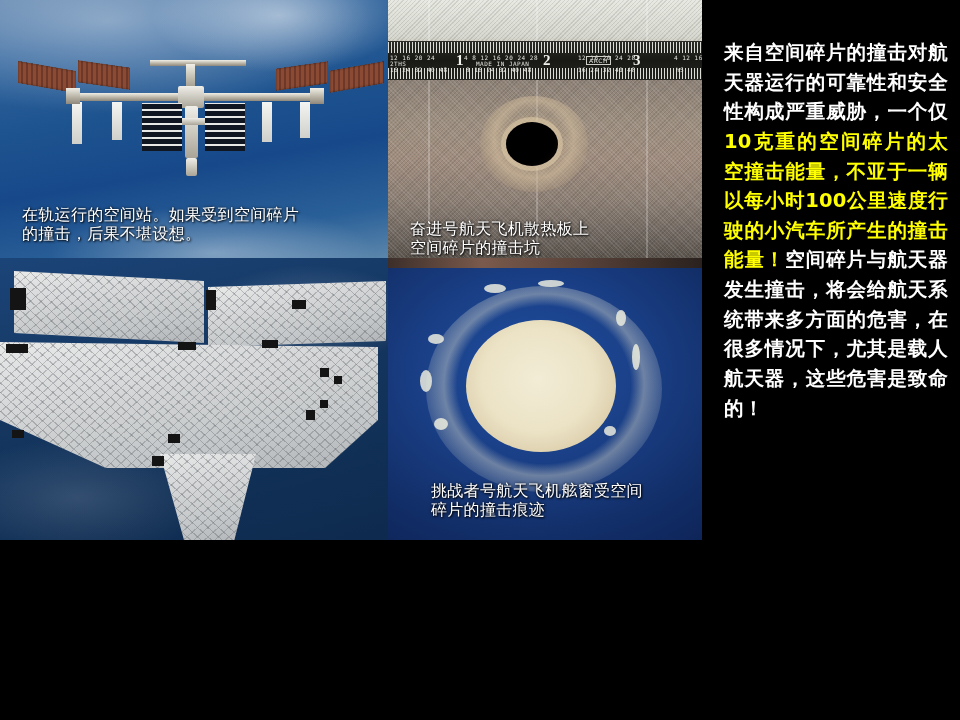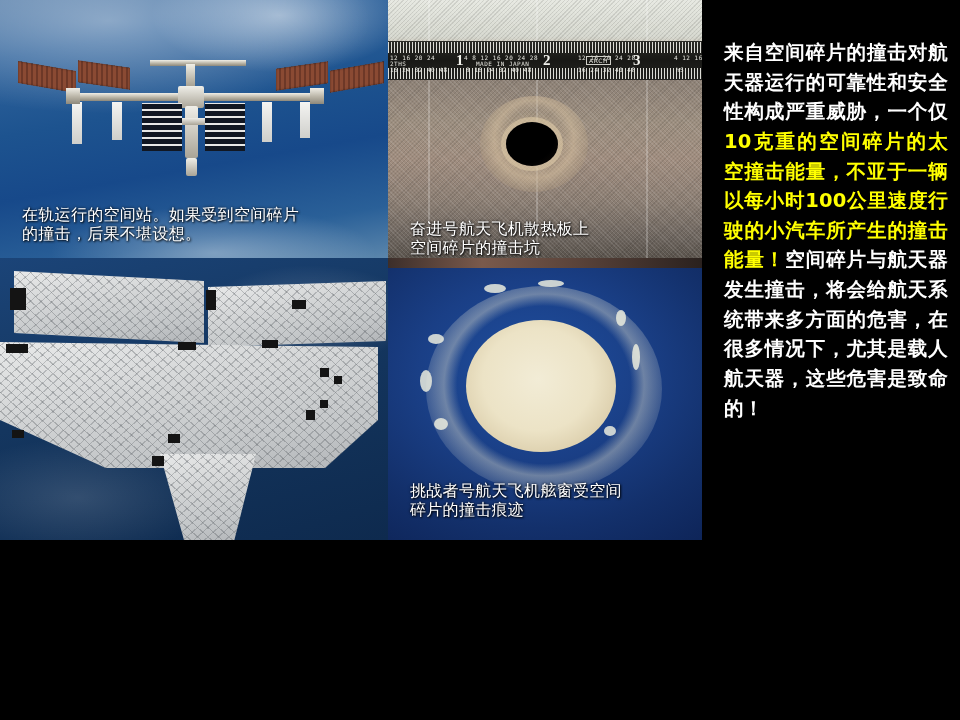--- a/index.html
+++ b/index.html
@@ -146,21 +146,21 @@
   .pit-core {
     position:absolute; left:78px; top:62px; width:150px; height:132px; border-radius:50%;
     background: radial-gradient(ellipse at 48% 45%, #f2ecd6 0%, #ece3c6 50%, #ddd0ae 74%, rgba(200,188,158,.45) 88%, rgba(150,150,140,0) 100%);
     filter: blur(0.4px);
   }
   .pit-halo {
     position:absolute; left:38px; top:28px; width:236px; height:206px; border-radius:50%;
     background: radial-gradient(ellipse at 50% 48%, rgba(0,0,0,0) 52%, rgba(226,224,206,.42) 60%, rgba(180,190,200,.20) 72%, rgba(0,0,0,0) 88%);
   }
   .pit-fleck { position:absolute; background:rgba(235,236,222,.85); border-radius:50%; }
-  #photo-window .cap { color:#ffffff; bottom: 20px; text-shadow: 0 0 3px rgba(0,0,0,.9), 1px 1px 2px rgba(0,0,0,.95); }
+  #photo-window .cap { color:#ffffff; bottom: 20px; text-shadow: 0 0 3px rgba(0,0,0,.9), 1px 1px 2px rgba(0,0,0,.95); margin-left: 21px; }
 
   
   #right-text {
     position: absolute;
     left: 724px;
     top: 38px;
     width: 224px;
     color: #ffffff;
     font-size: 19.5px;
     font-weight: bold;

